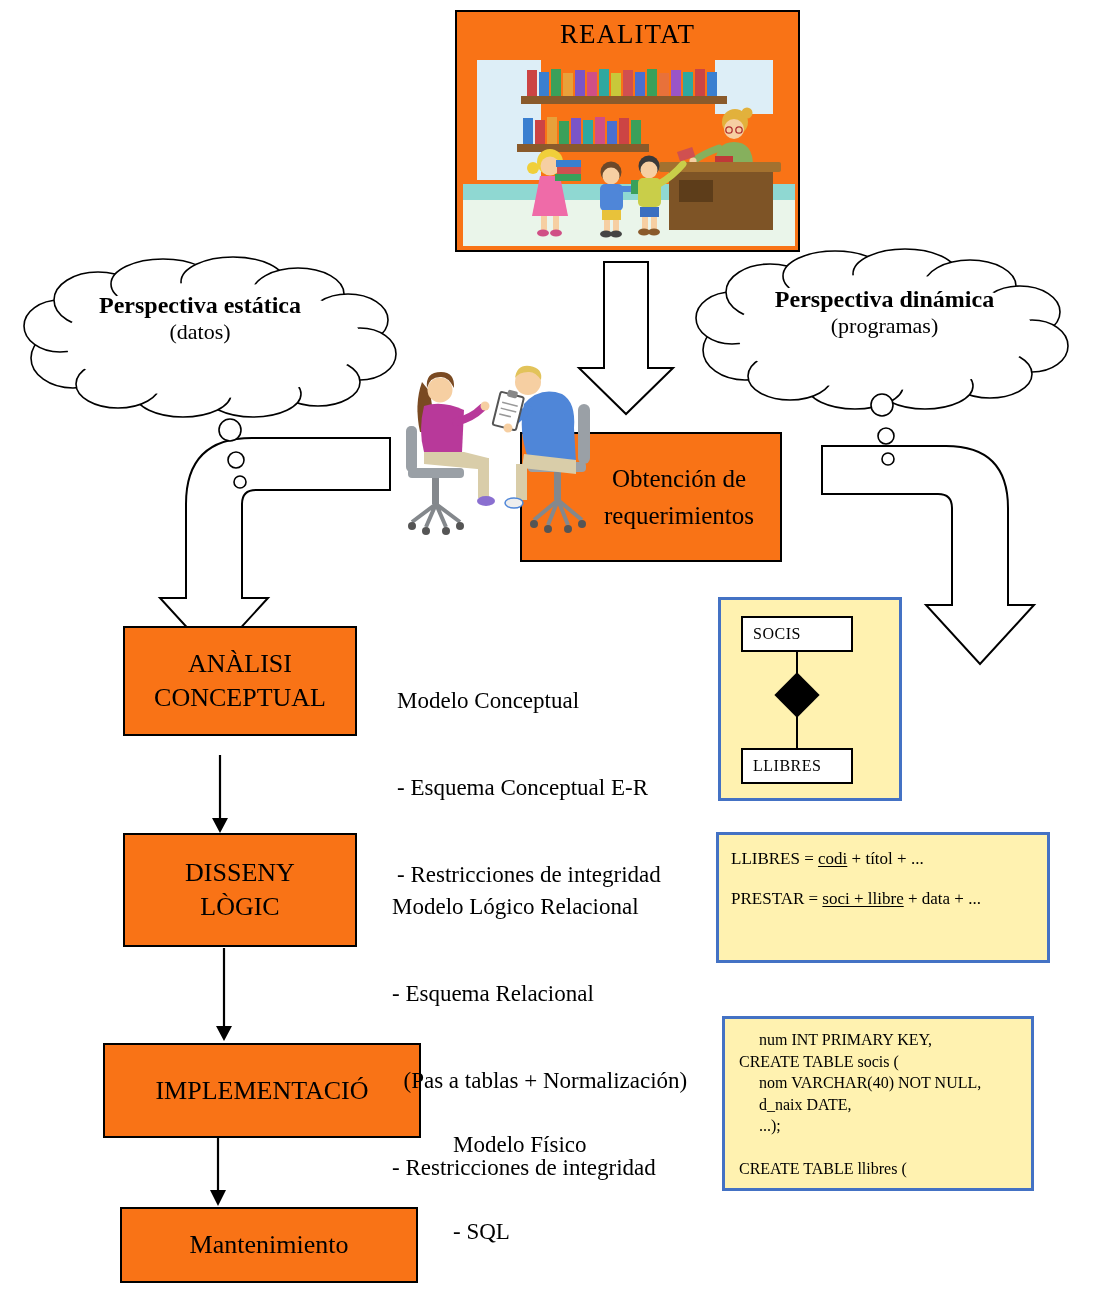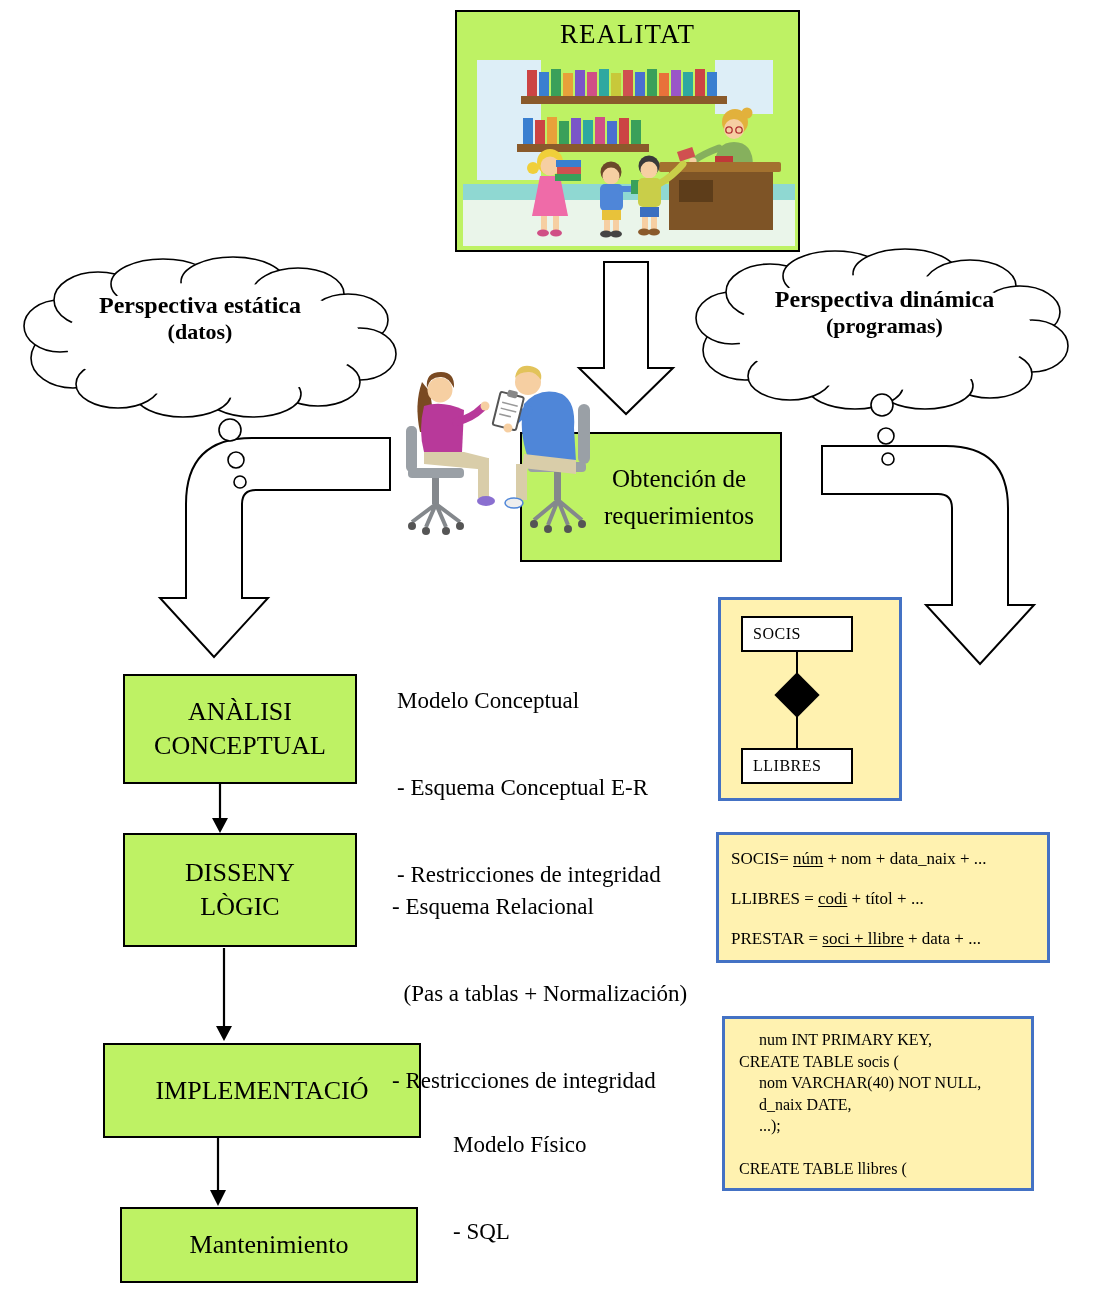--- a/index.html
+++ b/index.html
@@ -5,26 +5,26 @@
   * { margin:0; padding:0; box-sizing:border-box; }
   html,body { background:#fff; }
   body { font-family:"Liberation Serif","DejaVu Serif",serif; color:#000; }
   .canvas { position:relative; width:1108px; height:1298px; background:#fff; overflow:hidden; }
   .layer { position:absolute; left:0; top:0; }
   .puff { fill:#fff; stroke:#000; stroke-width:1.6; }
   .cover { fill:#fff; }
   .outline-shape { fill:#fff; stroke:#000; stroke-width:2; stroke-linejoin:miter; }
   .thin-line { stroke:#000; stroke-width:2.2; }
   .head { fill:#000; }
-  .box { position:absolute; border:2px solid #000; background:#bef264; }
+  .box { position:absolute; border:2px solid #000; background:#f97316; }
   .stage { display:flex; align-items:center; justify-content:center; }
   .stage span { white-space:pre-line; text-align:center; font-size:26px; line-height:1.3; }
   .cloud-label { position:absolute; text-align:center; }
   .cloud-title { font-size:24px; font-weight:bold; }
-  .cloud-sub { font-size:22px;font-weight:bold; }
+  .cloud-sub { font-size:22px; }
   .req-box { display:flex; align-items:center; justify-content:center; padding-left:56px; }
   .req-box span { white-space:pre-line; text-align:center; font-size:25px; line-height:1.5; }
   .realitat-title { text-align:center; font-size:27px; margin-top:7px; letter-spacing:1px; }
   .annotation { position:absolute; font-size:23px; line-height:29px; white-space:pre; }
   .a-title { text-underline-offset:3px; }
   .hl-box { position:absolute; border:3px solid #7f1d1d; background:#fff2b0; }
   .er-entity { position:absolute; border:2px solid #000; background:#fff; font-size:16px;
                display:flex; align-items:center; padding-left:10px; letter-spacing:0.5px; }
   .er-line { position:absolute; width:2px; background:#000; }
   .er-diamond { position:absolute; width:32px; height:32px; background:#000; transform:rotate(45deg); }
@@ -247,41 +247,42 @@
         <rect x="125" y="44" width="10" height="7" rx="2" fill="#888"></rect>
         <path d="M122 58 H138 M122 64 H138 M122 70 H134" stroke="#999" stroke-width="1.5"></path>
       </g>
       <circle cx="130" cy="82" r="4.5" fill="#f6cfa2"></circle>
       <path d="M146 108 L198 114 L198 128 L144 122 Z" fill="#d9cda9"></path>
       <rect x="138" y="118" width="11" height="36" fill="#d9cda9"></rect>
       <ellipse cx="136" cy="157" rx="9" ry="5" fill="#eee" stroke="#4f86d8" stroke-width="1.5"></ellipse>
     </g>
   </svg>
 
-  <div class="box stage" style="left:123px; top:674px; width:234px; height:110px;">
+  <div class="box stage" style="left:123px; top:626px; width:234px; height:110px;">
     <span>ANÀLISI
 CONCEPTUAL</span>
   </div>
   <div class="box stage" style="left:123px; top:833px; width:234px; height:114px;">
     <span>DISSENY
 LÒGIC</span>
   </div>
   <div class="box stage" style="left:120px; top:1207px; width:298px; height:76px;">
     <span>Mantenimiento</span>
   </div>
   <div class="box stage" style="left:103px; top:1043px; width:318px; height:95px;">
     <span>IMPLEMENTACIÓ</span>
   </div>
 
   <div class="annotation" style="left:397px; top:628px;">
     <div class="a-title">Modelo Conceptual</div>
     <div>- Esquema Conceptual E-R</div>
     <div>- Restricciones de integridad</div>
   </div>
   <div class="annotation" style="left:392px; top:834px;">
+    <div class="a-title">Modelo Lógico Relacional</div>
     <div>- Esquema Relacional</div>
     <div>  (Pas a tablas + Normalización)</div>
     <div>- Restricciones de integridad</div>
   </div>
   <div class="annotation" style="left:453px; top:1072px;">
     <div class="a-title">Modelo Físico</div>
     <div>- SQL</div>
   </div>
 
   <div class="hl-box" style="left: 718px; top: 597px; width: 184px; height: 204px; background-color: rgb(255, 242, 176); border-color: rgb(68, 114, 196);">
@@ -289,21 +290,20 @@
       <span>SOCIS</span>
     </div>
     <div class="er-line" style="left:75px; top:52px; height:96px;"></div>
     <div class="er-diamond" style="left:60px; top:79px;"></div>
     <div class="er-entity" style="left:20px; top:148px; width:112px; height:36px;text-align:right;">
       <span>LLIBRES</span>
     </div>
   </div>
 
   <div class="hl-box rel-body" style="left: 716px; top: 832px; width: 334px; height: 131px; background-color: rgb(255, 242, 176); border-color: rgb(68, 114, 196);">
-    <div class="rel-line"><span>SOCIS= </span><span class="rel-key">núm</span><span> + nom + data_naix + ...</span></div>
     <div class="rel-line"><span>LLIBRES = </span><span class="rel-key">codi</span><span> + títol + ...</span></div>
     <div class="rel-line"><span>PRESTAR = </span><span class="rel-key">soci + llibre</span><span> + data + ...</span></div>
   </div>
 
   <div class="hl-box sql-body" style="left: 722px; top: 1016px; width: 312px; height: 175px; background-color: rgb(255, 242, 176); border-color: rgb(68, 114, 196);">
     <div class="sql-line">     num INT PRIMARY KEY,</div>
     <div class="sql-line">CREATE TABLE socis (</div>
     <div class="sql-line">     nom VARCHAR(40) NOT NULL,</div>
     <div class="sql-line">     d_naix DATE,</div>
     <div class="sql-line">     ...);</div>

